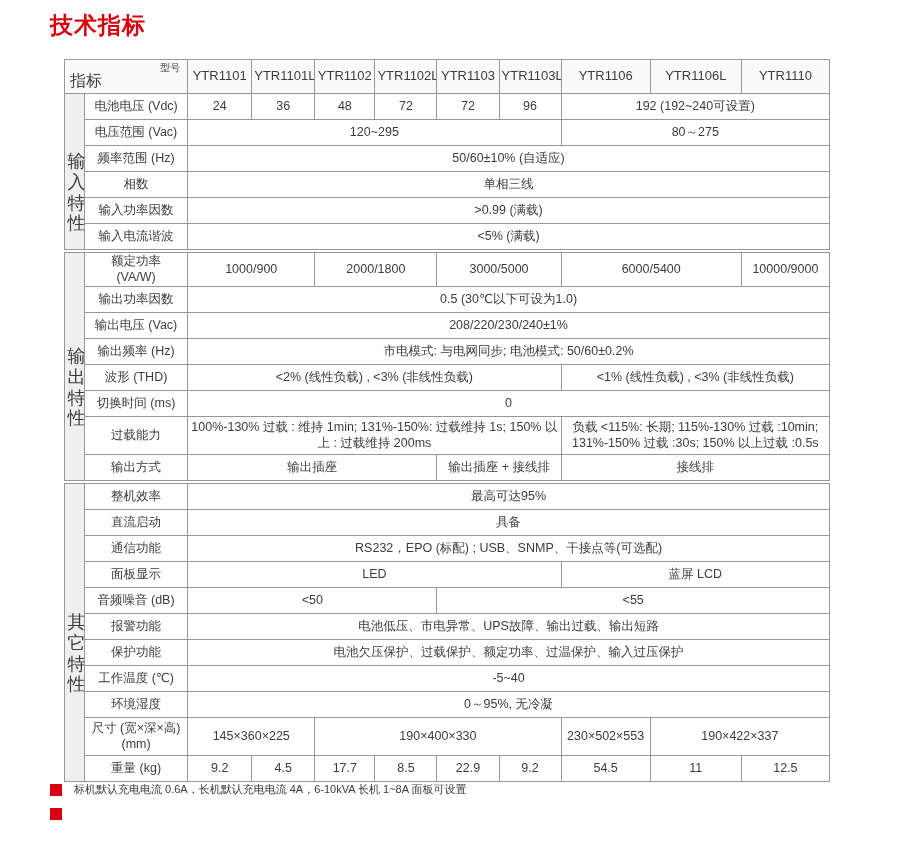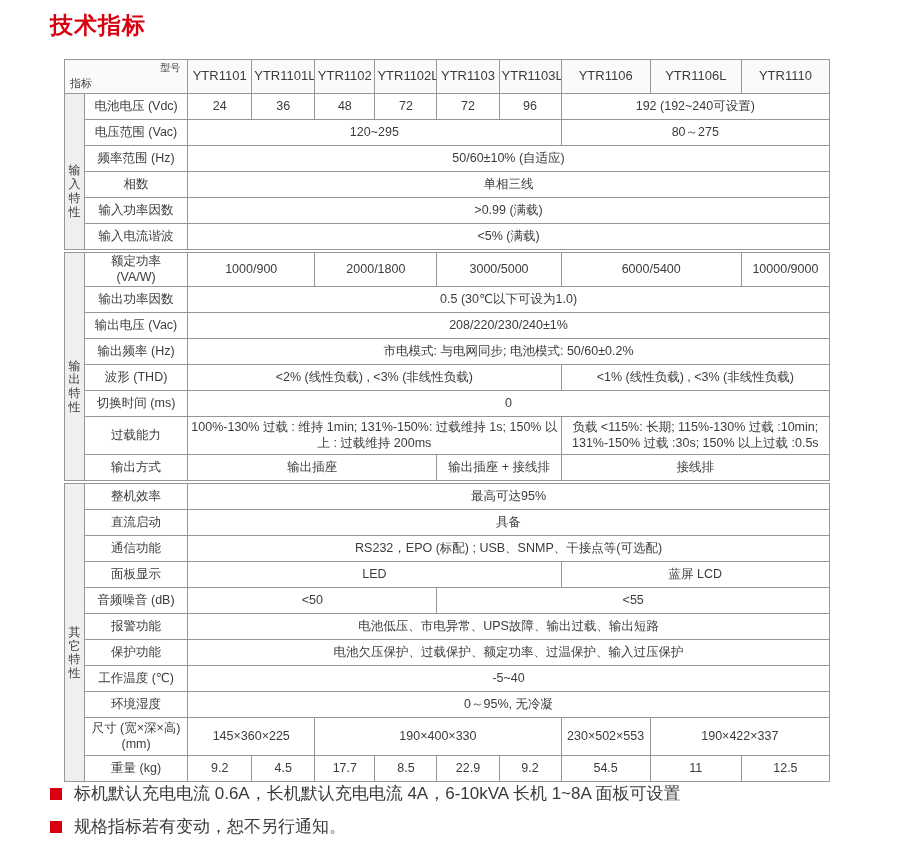--- a/index.html
+++ b/index.html
@@ -36,43 +36,43 @@
   }
 
   tr.h-row th { height: 34px; background: #fafafa; font-size: 13px; }
   tr.std-row td { height: 26px; }
   tr.tall-row td { height: 38px; }
 
   td.group-cell { background: #efefef; width: 20px; padding: 0; }
   .group-label {
     display: inline-block; width: 14px;
     word-break: break-all; line-height: 1.15;
-    font-size: 12px; letter-spacing: 0; margin-top: 42px;
+    font-size: 18px; letter-spacing: 0; margin-top: 42px;
   }
 
   td.spec-label { padding: 1px 6px; }
   td.pre { white-space: pre-line; }
 
   
   th.diag {
     position: relative; padding: 0; background: #fbfbfb;
     background-image: linear-gradient(to bottom right,
       transparent calc(50% - 0.7px), #979797 calc(50% - 0.7px),
       #979797 calc(50% + 0.7px), transparent calc(50% + 0.7px));
   }
   th.diag .corner-model { position: absolute; top: 2px; right: 7px; font-size: 10px; }
-  th.diag .corner-spec  { position: absolute; bottom: 2px; left: 5px; font-size: 11px; }
+  th.diag .corner-spec  { position: absolute; bottom: 2px; left: 5px; font-size: 16px; }
 
   .notes { position: absolute; left: 50px; top: 782px; }
   .note-line { display: flex; align-items: center; margin-bottom: 10px; }
   .note-bullet {
     width: 12px; height: 12px; background: #d8000f;
     flex: 0 0 auto; margin-right: 12px; margin-top: 1px;
   }
-  .note-text { font-size: 17px; color: #3a3a3a; }
+  .note-text { font-size: 11px; color: #3a3a3a; }
 </style>
 </head>
 <body>
 
 <div class="page">
 
   <div class="page-title">技术指标</div>
 
   <div class="table-wrap">
 
@@ -284,17 +284,16 @@
       </table>
   </div>
 
   <div class="notes">
     <div class="note-line">
       <span class="note-bullet"></span>
       <span class="note-text">标机默认充电电流 0.6A，长机默认充电电流 4A，6-10kVA 长机 1~8A 面板可设置</span>
     </div>
     <div class="note-line">
       <span class="note-bullet"></span>
-      <span class="note-text">规格指标若有变动，恕不另行通知。</span>
     </div>
   </div>
 
 </div>
 
 </body></html>

